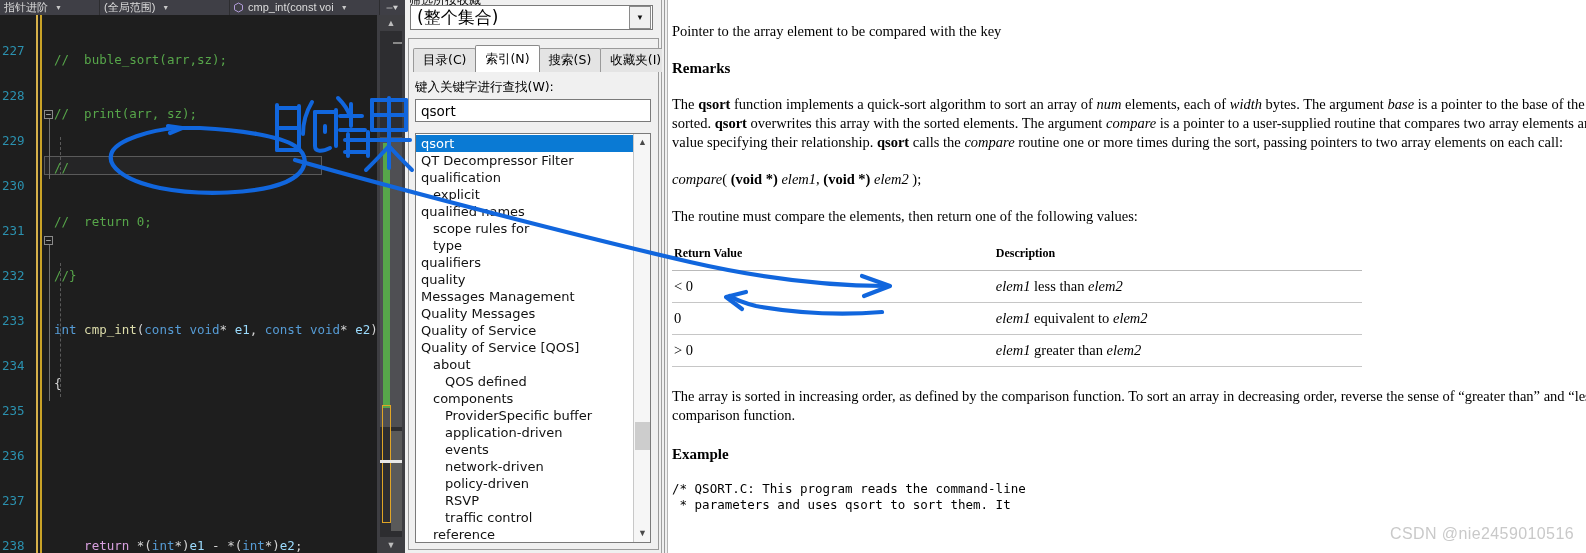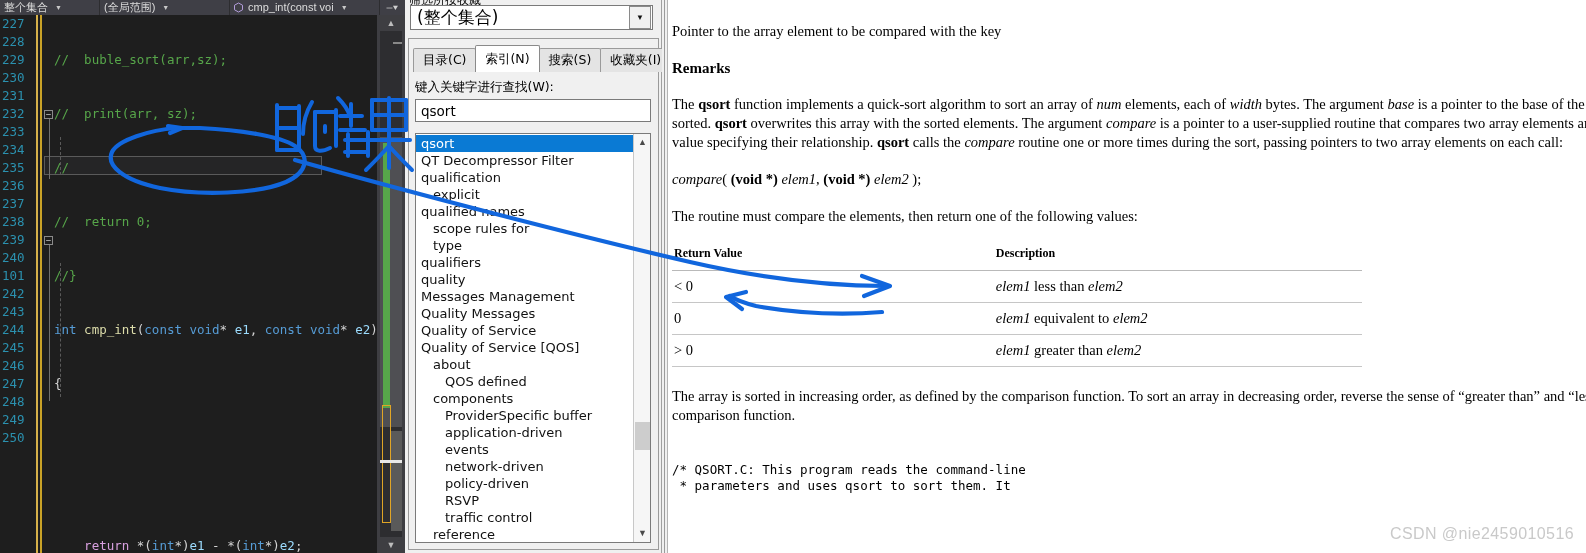--- a/index.html
+++ b/index.html
@@ -46,21 +46,21 @@
     position: absolute; left: 0; top: 15px; width: 377px; height: 538px;
     background: #1e1e1e; overflow: hidden;
     font-family: "DejaVu Sans Mono", "Liberation Mono", monospace;
     font-size: 12.5px; line-height: 18px;
   }
   #gutter {
     position: absolute; left: 0; top: 0; width: 32px; height: 538px;
     color: #2b91af; text-align: left; padding-left: 2px;
     font-family: "DejaVu Sans Mono", monospace; font-size: 12.5px; line-height: 18px;
   }
-  #gutter div { height: 18px; color: #2b91af; }
+  #gutter div { height: 18px; color: #2b91af; margin-top: 27px; }
   
   #changebar-y { position:absolute; left: 36px; top: 0; width: 2px; height: 538px; background:#d7b14a; }
   #changebar-y2 { position:absolute; left: 40px; top: 0; width: 2px; height: 538px; background:#c9a227; }
   #code-lines {
     position: absolute; left: 46px; top: 0; width: 331px; height: 538px;
     color: #d4d4d4; white-space: pre;
   }
   #code-lines .ln { height: 18px; white-space: pre; margin-left: 8px; }
   .c-com { color: #57a64a; }
   .c-kw  { color: #569cd6; }
@@ -225,21 +225,21 @@
 </style>
 </head>
 <body>
 
 <div id="root">
 
   <div id="editor-pane">
 
     <div id="vs-navbar">
       <div class="nav-combo" id="nav-c1">
-        <span class="nav-txt">整个集合</span>
+        <span class="nav-txt">指针进阶</span>
         <span class="nav-arrow">▼</span>
       </div>
       <div class="nav-combo" id="nav-c2">
         <span class="nav-txt">(全局范围)</span>
         <span class="nav-arrow">▼</span>
       </div>
       <div class="nav-combo" id="nav-c3">
         <span class="member-ico">
           <svg width="11" height="11" viewBox="0 0 11 11">
               <path d="M5.5 1 L9.5 3.2 V7.8 L5.5 10 L1.5 7.8 V3.2 Z" fill="none" stroke="#b39ddb" stroke-width="1"></path>
@@ -431,20 +431,21 @@
                 <td>&gt; 0</td>
                 <td class="c2"><em>elem1</em><span> greater than </span><em>elem2</em></td>
               </tr>
             </tbody>
         </table>
 
         <div style="height:20px"></div>
         <div class="doc-p" style="width:1010px;">The array is sorted in increasing order, as defined by the comparison function. To sort an array in decreasing order, reverse the sense of “greater than” and “less than” in the comparison function.</div>
 
         <div style="height:20px"></div>
+        <div class="doc-h">Example</div>
 
         <div style="height:17px"></div>
         <pre id="doc-code">/* QSORT.C: This program reads the command-line
  * parameters and uses qsort to sort them. It</pre>
       </div>
 
       <div id="watermark">CSDN @nie2459010516</div>
     </div>
   </div>
 

